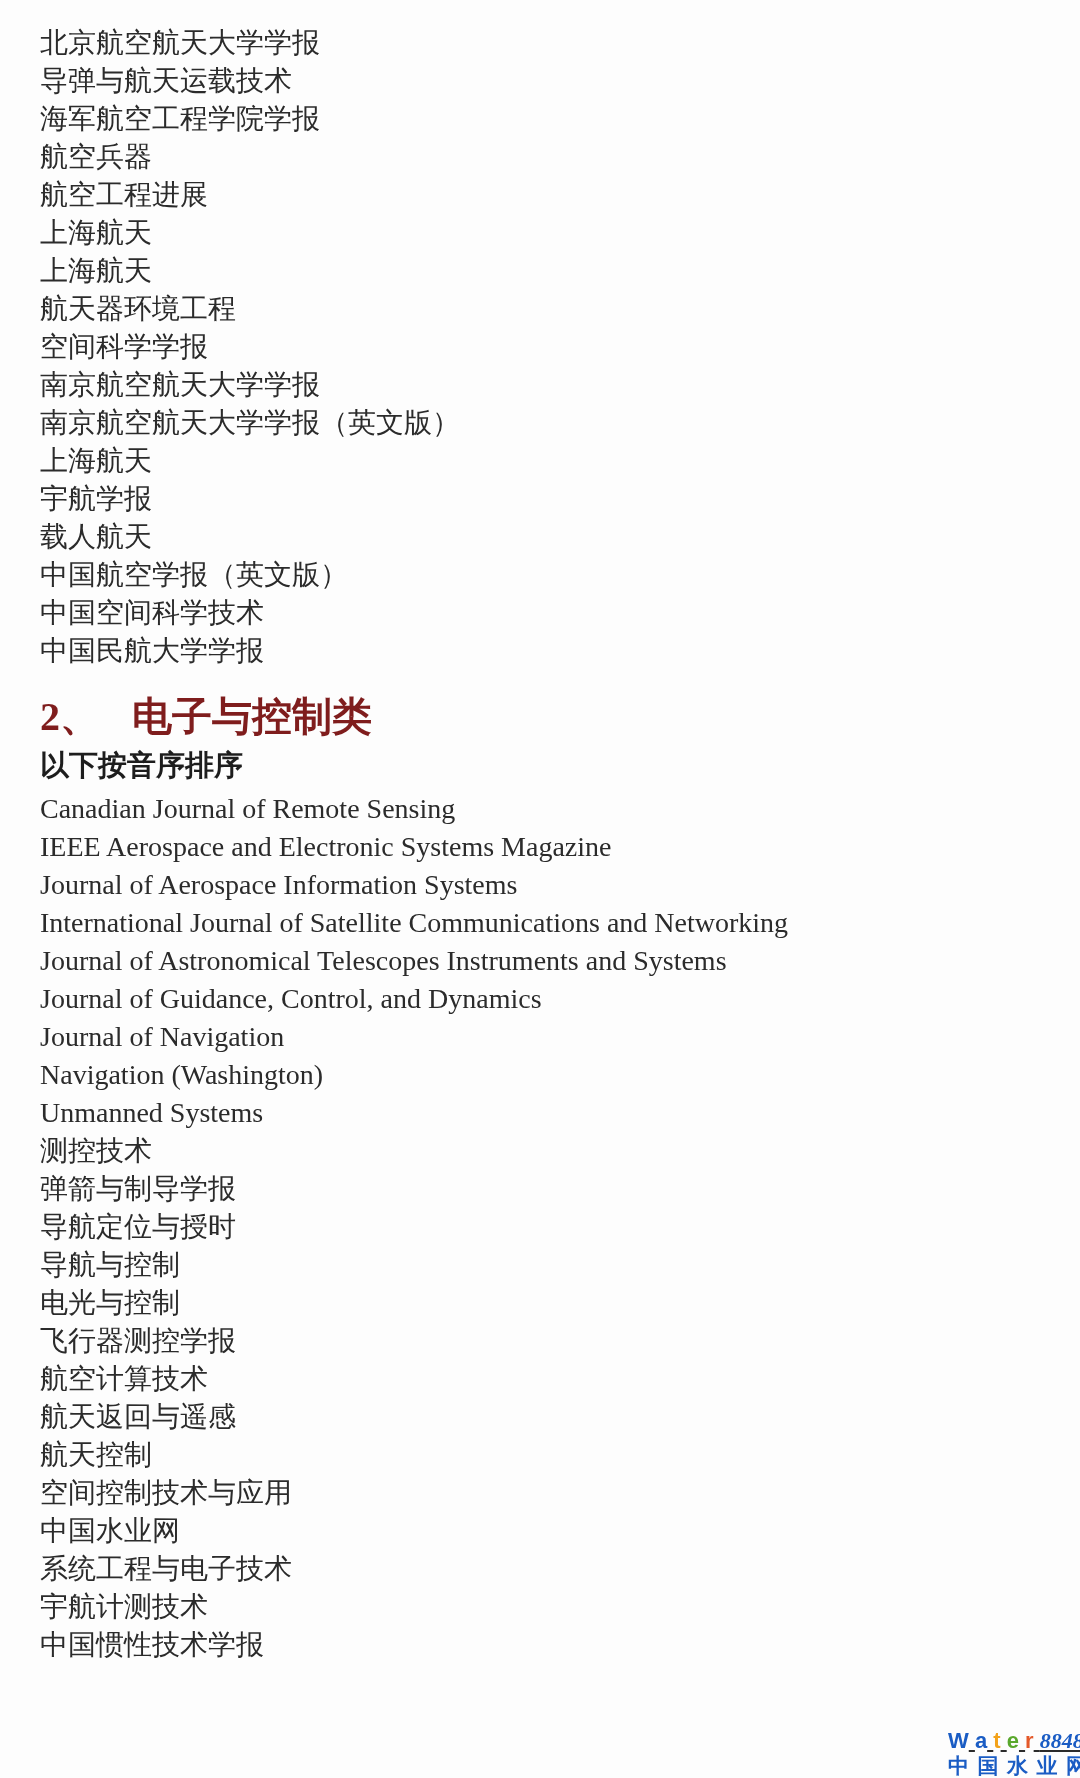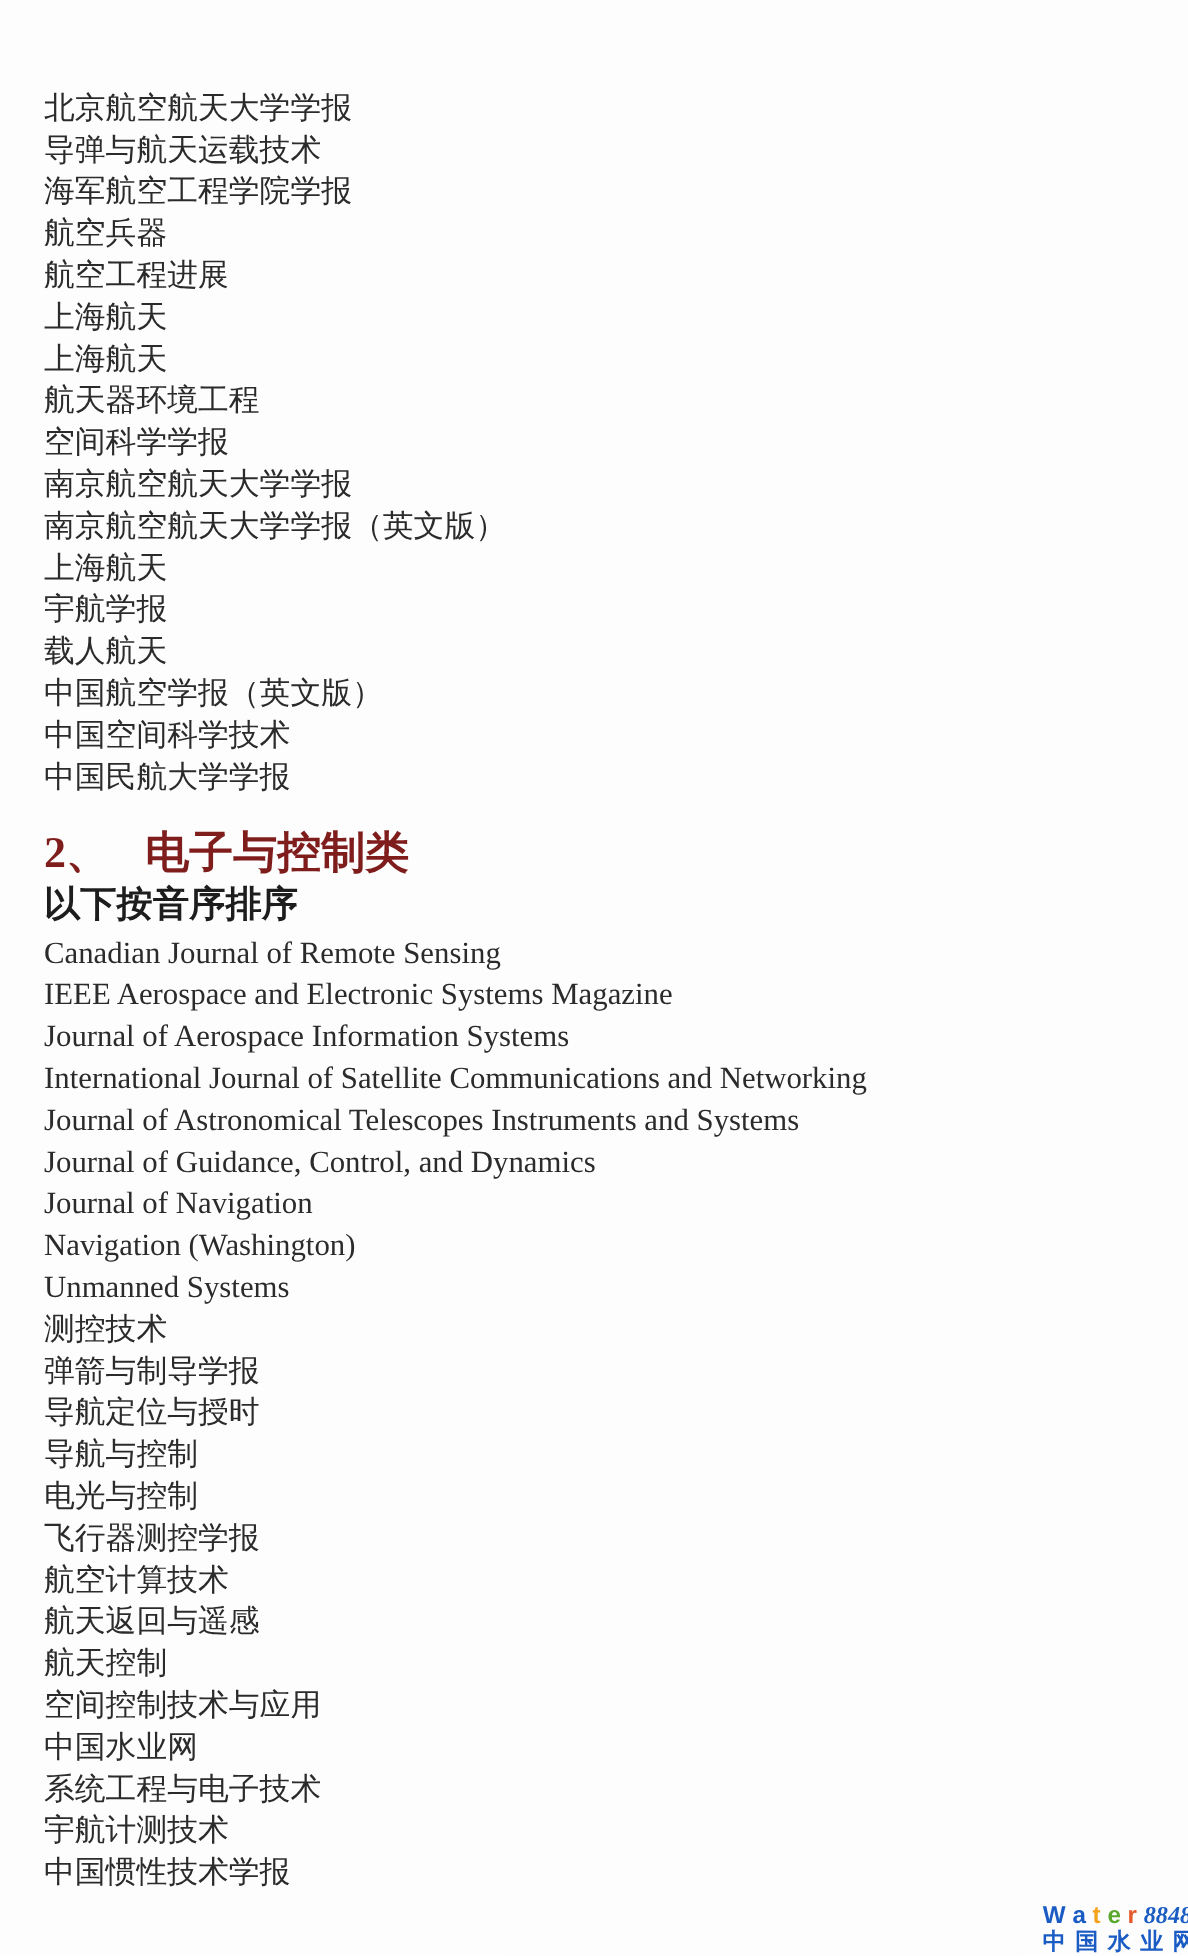--- a/index.html
+++ b/index.html
@@ -19,55 +19,56 @@
   .journal-list {
     list-style: none;
     margin: 0;
     padding: 0 0 0 40px;
   }
   .journal-list li {
     font-size: 28px;
     line-height: 38px;
     white-space: nowrap;
   }
-  .list-1 { padding-top: 82px; font-family: Liberation Mono, monospace; }
+  .list-1 { padding-top: 24px; }
   .list-2 { padding-top: 4px; }
   .section-heading {
     margin: 20px 0 0 40px;
     font-size: 40px;
     line-height: 54px;
     font-weight: 700;
     color: #7f1d1d;
     white-space: nowrap;
   }
   .section-number {
     display: inline-block;
     min-width: 92px;
   }
   .sort-note {
     margin: 0 0 0 40px;
-    font-size: 33px;
+    font-size: 29px;
     line-height: 42px;
     font-weight: 700;
     color: #1d1d1d;
     white-space: nowrap;
   }
   .watermark {
     position: absolute;
     top: 1730px;
     left: 948px;
     width: 130px;
     font-family: "Liberation Sans", "DejaVu Sans", sans-serif;
     line-height: 1;
   }
   .logo-line1 {
     font-weight: 700;
     font-size: 22px;
     white-space: nowrap;
     letter-spacing: 0;
+    text-decoration: underline;
   }
   .logo-word span { display: inline-block; }
   .logo-number {
     font-family: "Liberation Serif", "DejaVu Serif", serif;
     font-style: italic;
     font-weight: 700;
     font-size: 22px;
     color: #1a5cc4;
   }
   .logo-line2 {

